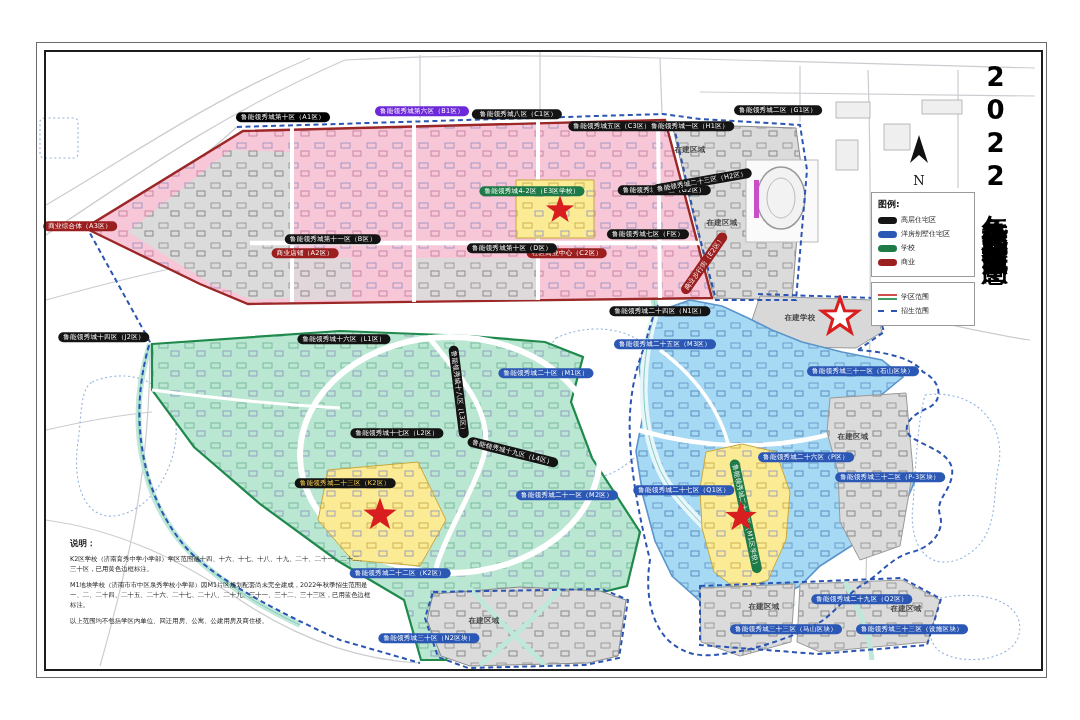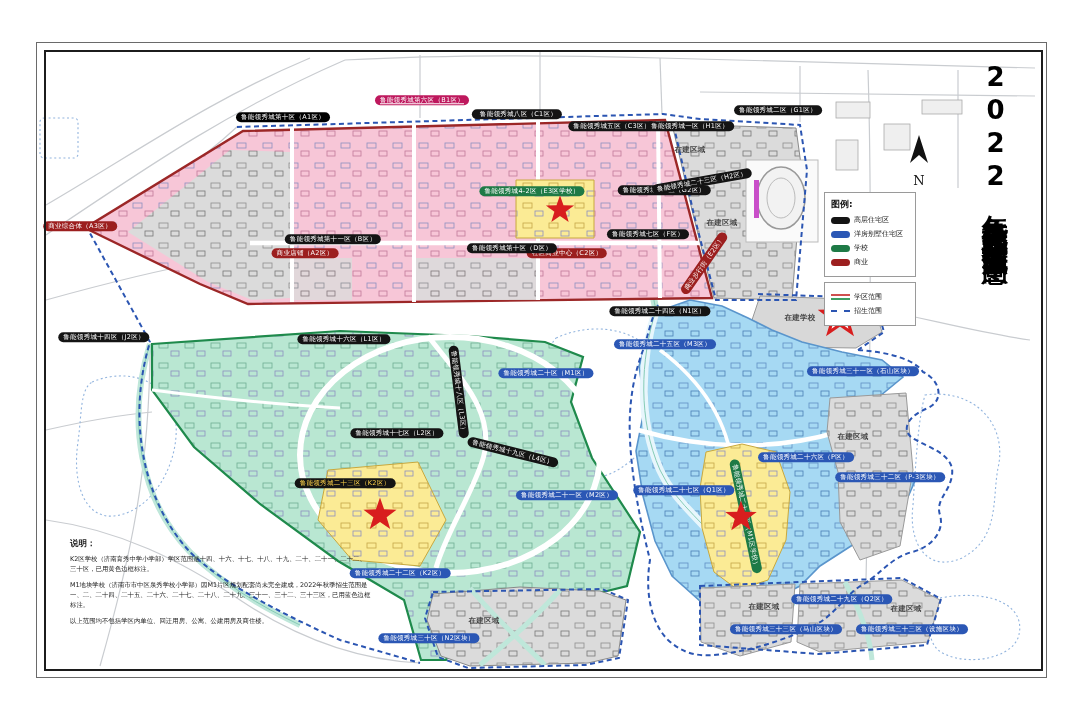--- a/index.html
+++ b/index.html
@@ -17,21 +17,21 @@
   .gray{background:none;color:#4a4a4a;font-weight:bold;font-size:7.5px;padding:16px;text-align:center;}
   .star-wrap{position:absolute;transform:translate(-50%,-50%);}
   
   #title{position:absolute;left:981px;top:62px;writing-mode:vertical-rl;
         text-orientation:upright;font-size:26px;font-weight:bold;color:#000;
         letter-spacing:3px;line-height:1.1;}
   
   #north{position:absolute;left:898px;top:133px;width:42px;height:52px;text-align:center;}
   #north .n-letter{font-size:13px;color:#111;font-family:"DejaVu Serif",serif;}
   
-  #legend{position:absolute;left:824px;top:192px;width:92px;}
+  #legend{position:absolute;left:871px;top:192px;width:104px;}
   .legend-box{background:#fff;border:1px solid #9a9a9a;padding:5px 6px;margin-bottom:5px;}
   .legend-title{font-size:9px;font-weight:bold;color:#111;margin-bottom:4px;}
   .legend-row{display:flex;align-items:center;margin:4px 0;}
   .swatch{width:19px;height:7px;border-radius:4px;margin-right:4px;flex:0 0 auto;}
   .legend-label{font-size:7px;color:#222;white-space:nowrap;}
   .line-swatch{width:19px;margin-right:4px;flex:0 0 auto;}
   .line-swatch .l{height:0;border-top:2px solid #000;margin:1.5px 0;}
   .line-swatch .dash{border-top-style:dashed;}
   
   #notes{position:absolute;left:70px;top:538px;width:302px;color:#222;}
@@ -170,21 +170,21 @@
       <path d="M86,226 L150,342 C128,414 140,498 190,552 C224,586 300,622 340,640 L420,663"></path>
       <path d="M758,294 L874,298 L884,332 L858,350"></path>
       <path d="M858,350 C890,352 915,360 923,372 C940,380 945,400 928,408 C910,415 900,428 912,438 C930,448 955,455 952,475 C950,492 935,500 940,515 C945,532 930,548 912,552 C890,558 880,575 862,585 C845,595 835,615 815,625 C795,636 760,648 735,652 C710,656 690,660 668,640 C650,622 645,590 650,560 C640,520 632,480 630,440 C628,400 635,370 645,345 C650,325 655,310 658,305"></path>
       <path d="M433,592 L602,589 L628,600 L619,658 L585,665 L468,668 L438,657 L425,618 Z"></path>
       <path d="M700,586 L902,578 L941,599 L927,645 L818,654 L700,645 Z"></path>
     </g>
   </svg>
 
   <div id="labels">
       <div class="pill" style="background: #000000; left: 247px; top: 117px; transform: translate(-50%, -50%); margin-left: 36px;">鲁能领秀城第十区（A1区）</div>
-      <div class="pill" style="background: #be185d; left: 422px; top: 100px; transform: translate(-50%, -50%); text-decoration: underline;">鲁能领秀城第六区（B1区）</div>
+      <div class="pill" style="background: #6d28d9; left: 422px; top: 111px; transform: translate(-50%, -50%);">鲁能领秀城第六区（B1区）</div>
       <div class="pill" style="background: rgb(20, 20, 20); left: 517px; top: 114px; transform: translate(-50%, -50%); padding-left: 8px;">鲁能领秀城八区（C1区）</div>
       <div class="pill" style="background: rgb(20, 20, 20); left: 612px; top: 126px; transform: translate(-50%, -50%);">鲁能领秀城五区（C3区）</div>
       <div class="pill" style="background: rgb(20, 20, 20); left: 690px; top: 126px; transform: translate(-50%, -50%);">鲁能领秀城一区（H1区）</div>
       <div class="pill" style="background: rgb(20, 20, 20); left: 778px; top: 110px; transform: translate(-50%, -50%);">鲁能领秀城二区（G1区）</div>
       <div class="pill" style="background: rgb(156, 31, 31); left: 80px; top: 226px; transform: translate(-50%, -50%);">商业综合体（A3区）</div>
       <div class="pill" style="background: rgb(156, 31, 31); left: 305px; top: 253px; transform: translate(-50%, -50%);">商业店铺（A2区）</div>
       <div class="pill" style="background: rgb(156, 31, 31); left: 567px; top: 253px; transform: translate(-50%, -50%);">社区商业中心（C2区）</div>
       <div class="pill" style="background: rgb(30, 122, 70); left: 532px; top: 191px; transform: translate(-50%, -50%);">鲁能领秀城4-2区（E3区学校）</div>
       <div class="pill" style="background: rgb(20, 20, 20); left: 664px; top: 190px; transform: translate(-50%, -50%);">鲁能领秀城4-1区（G2区）</div>
       <div class="pill" style="background: rgb(20, 20, 20); left: 333px; top: 239px; transform: translate(-50%, -50%);">鲁能领秀城第十一区（B区）</div>
@@ -201,21 +201,21 @@
       <div class="pill" style="background: rgb(43, 87, 181); left: 546px; top: 373px; transform: translate(-50%, -50%);">鲁能领秀城二十区（M1区）</div>
       <div class="pill" style="background: rgb(20, 20, 20); color: rgb(255, 210, 74); left: 345px; top: 483px; transform: translate(-50%, -50%);">鲁能领秀城二十三区（K2区）</div>
       <div class="pill" style="background: rgb(43, 87, 181); left: 400px; top: 573px; transform: translate(-50%, -50%);">鲁能领秀城二十二区（K2区）</div>
       <div class="pill" style="background: rgb(43, 87, 181); left: 567px; top: 495px; transform: translate(-50%, -50%);">鲁能领秀城二十一区（M2区）</div>
       <div class="pill" style="background: rgb(43, 87, 181); left: 665px; top: 344px; transform: translate(-50%, -50%);">鲁能领秀城二十五区（M3区）</div>
       <div class="pill" style="background: rgb(43, 87, 181); left: 863px; top: 371px; transform: translate(-50%, -50%);">鲁能领秀城三十一区（石山区块）</div>
       <div class="pill" style="background: rgb(43, 87, 181); left: 806px; top: 457px; transform: translate(-50%, -50%);">鲁能领秀城二十六区（P区）</div>
       <div class="pill" style="background: rgb(43, 87, 181); left: 890px; top: 477px; transform: translate(-50%, -50%);">鲁能领秀城三十二区（P-3区块）</div>
       <div class="pill" style="background: rgb(43, 87, 181); left: 684px; top: 490px; transform: translate(-50%, -50%);">鲁能领秀城二十七区（Q1区）</div>
       <div class="pill" style="background: rgb(30, 122, 70); left: 746px; top: 516px; transform: translate(-50%, -50%) rotate(78deg);">鲁能领秀城二十八区（M1区学校）</div>
-      <div class="pill" style="background: rgb(43, 87, 181); left: 842px; top: 599px; transform: translate(-50%, -50%);">鲁能领秀城二十九区（Q2区）</div>
+      <div class="pill" style="background: rgb(43, 87, 181); left: 862px; top: 599px; transform: translate(-50%, -50%);">鲁能领秀城二十九区（Q2区）</div>
       <div class="pill" style="background: rgb(43, 87, 181); left: 786px; top: 629px; transform: translate(-50%, -50%);">鲁能领秀城三十三区（马山区块）</div>
       <div class="pill" style="background: rgb(43, 87, 181); left: 912px; top: 629px; transform: translate(-50%, -50%);">鲁能领秀城三十三区（设施区块）</div>
       <div class="pill" style="background: rgb(43, 87, 181); left: 429px; top: 638px; transform: translate(-50%, -50%);">鲁能领秀城三十区（N2区块）</div>
       <div class="pill gray" style="left: 690px; top: 150px; transform: translate(-50%, -50%);">在建区域</div>
       <div class="pill gray" style="left: 722px; top: 223px; transform: translate(-50%, -50%);">在建区域</div>
       <div class="pill gray" style="left: 800px; top: 318px; transform: translate(-50%, -50%);">在建学校</div>
       <div class="pill gray" style="left: 853px; top: 437px; transform: translate(-50%, -50%);">在建区域</div>
       <div class="pill gray" style="left: 484px; top: 621px; transform: translate(-50%, -50%);">在建区域</div>
       <div class="pill gray" style="left: 764px; top: 607px; transform: translate(-50%, -50%);">在建区域</div>
       <div class="pill gray" style="left: 906px; top: 609px; transform: translate(-50%, -50%);">在建区域</div>

